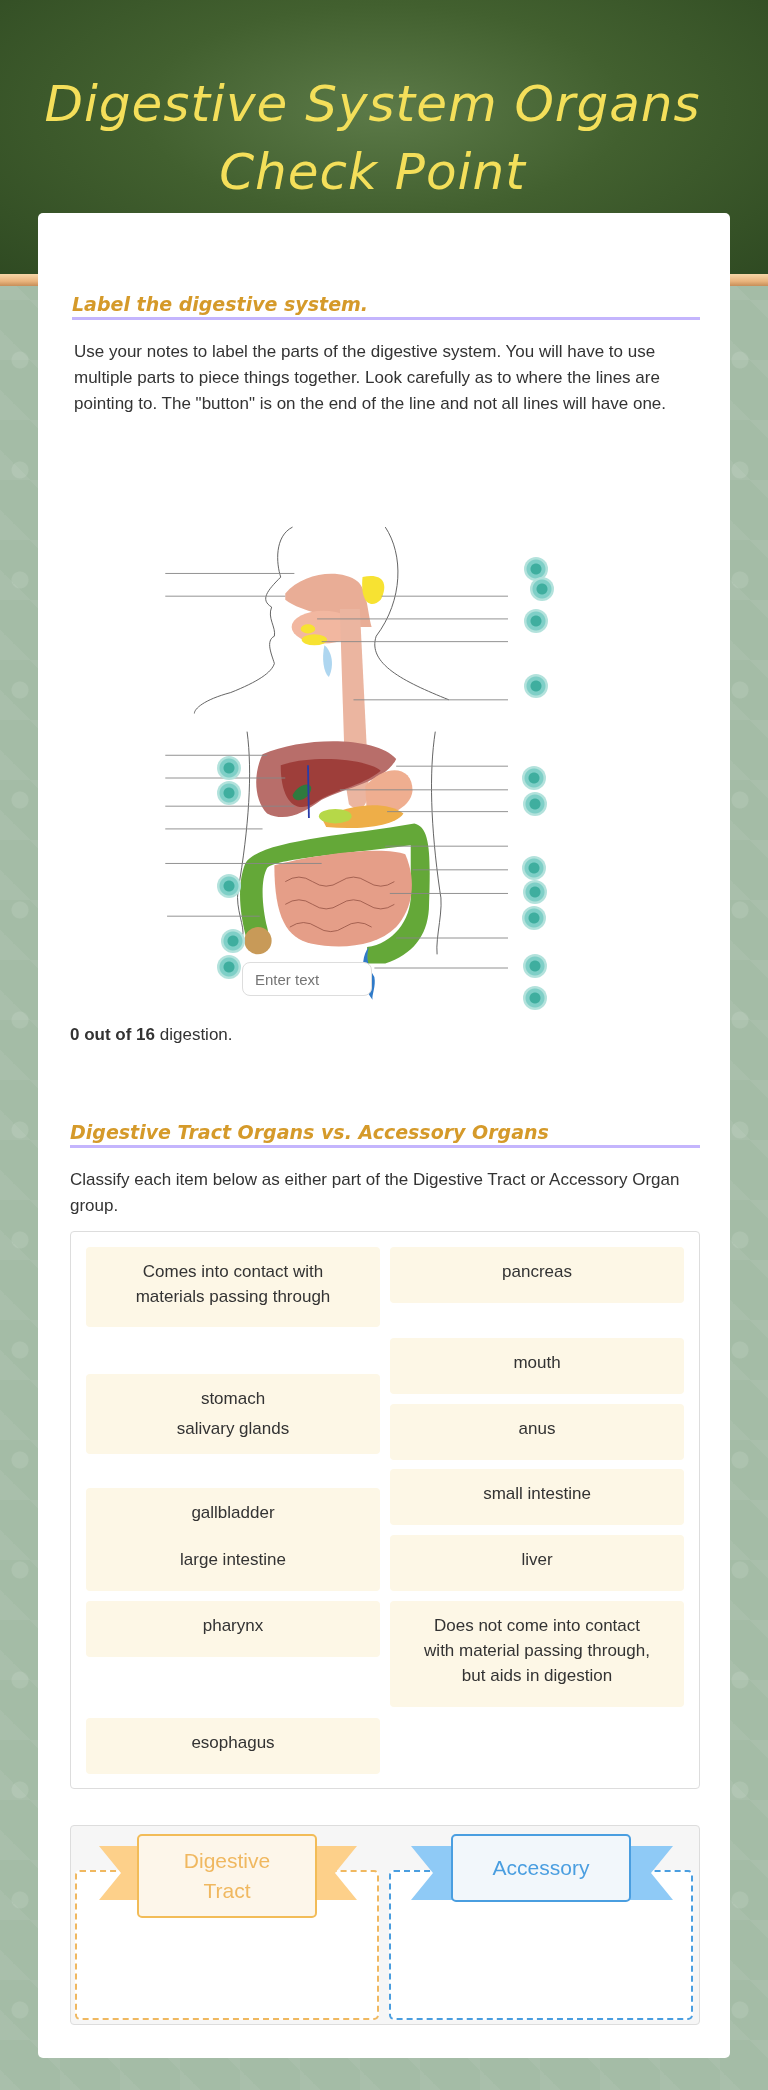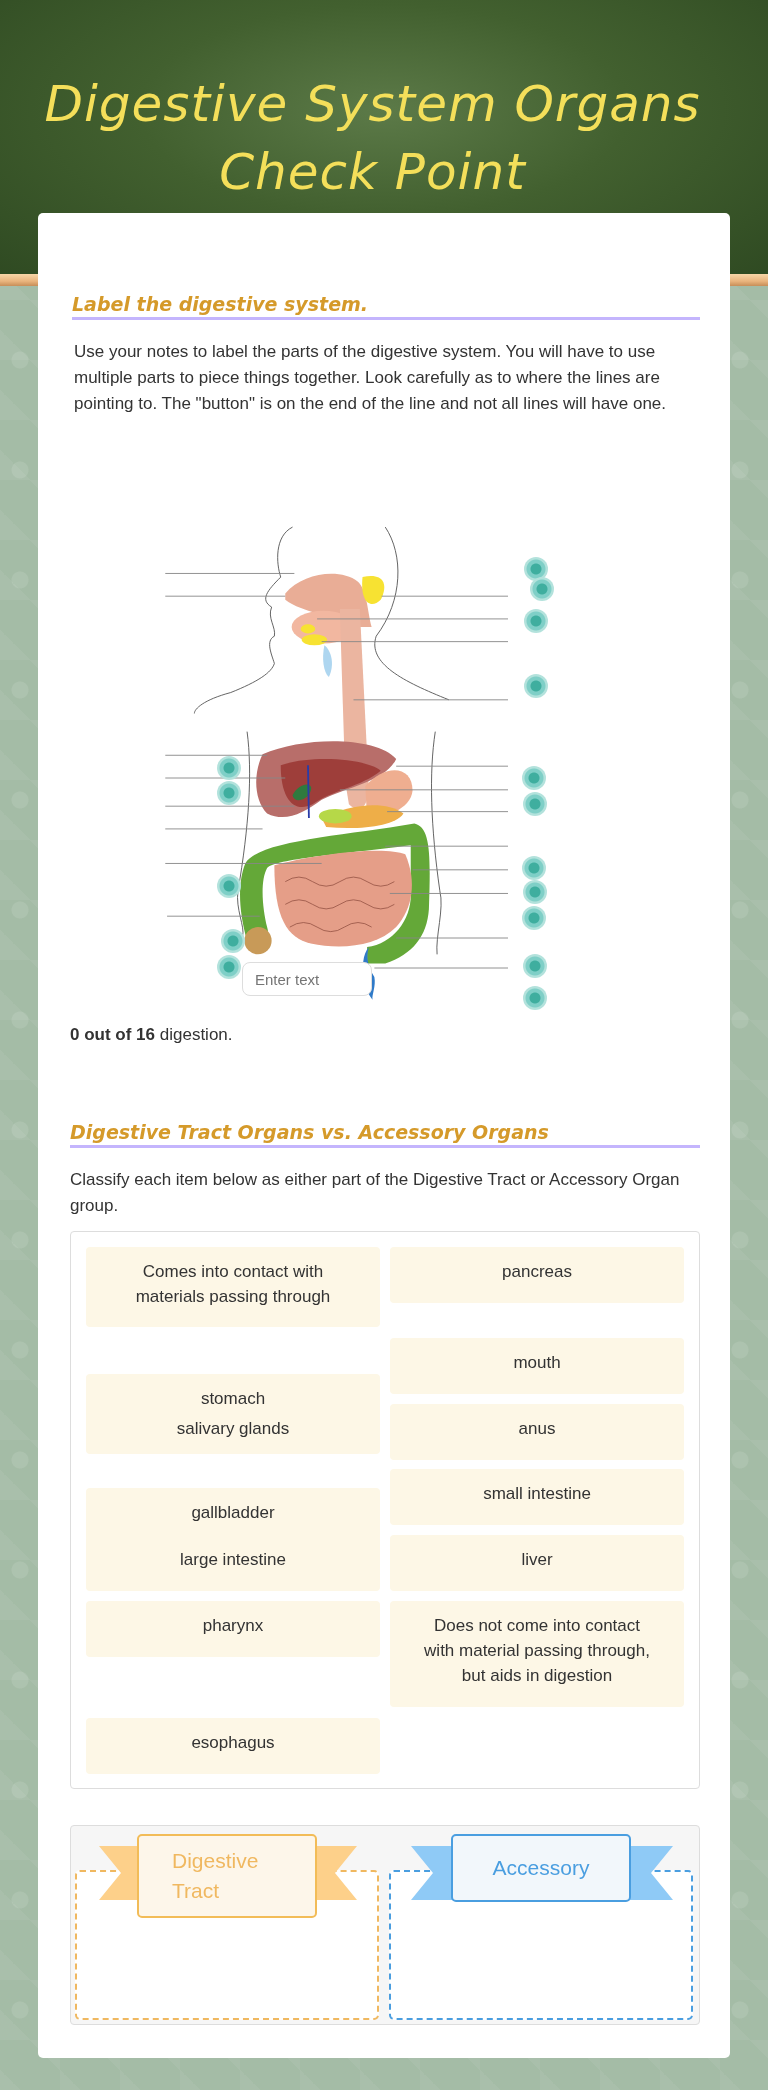--- a/index.html
+++ b/index.html
@@ -83,21 +83,21 @@
   .bin {
     position: absolute; top: 44px; height: 150px; border-radius: 5px; background: #fff;
   }
   .bin.digest { left: 4px; width: 304px; border: 2px dashed #f0b860; }
   .bin.access { left: 318px; width: 304px; border: 2px dashed #4a9ee0; }
   .ribbon-wing {
     position: absolute; top: 20px; width: 64px; height: 54px;
   }
   .banner {
     position: absolute; top: 8px; height: 84px; border-radius: 5px;
-    text-align: left; font-size: 21px; line-height: 30px;
+    text-align: center; font-size: 21px; line-height: 30px;
     display: flex; align-items: center; justify-content: center;
   }
   .banner.digest { left: 66px; width: 180px; background: #fdf6ea; border: 2px solid #f2bc58; color: #f0b860; }
   .banner.access { left: 380px; width: 180px; height: 68px; background: #f2f7fb; border: 2px solid #4a9ee0; color: #4a9ee0; }
 </style>
 </head>
 <body>
 
 <div class="header"></div>
 <div class="header-rail"></div>

